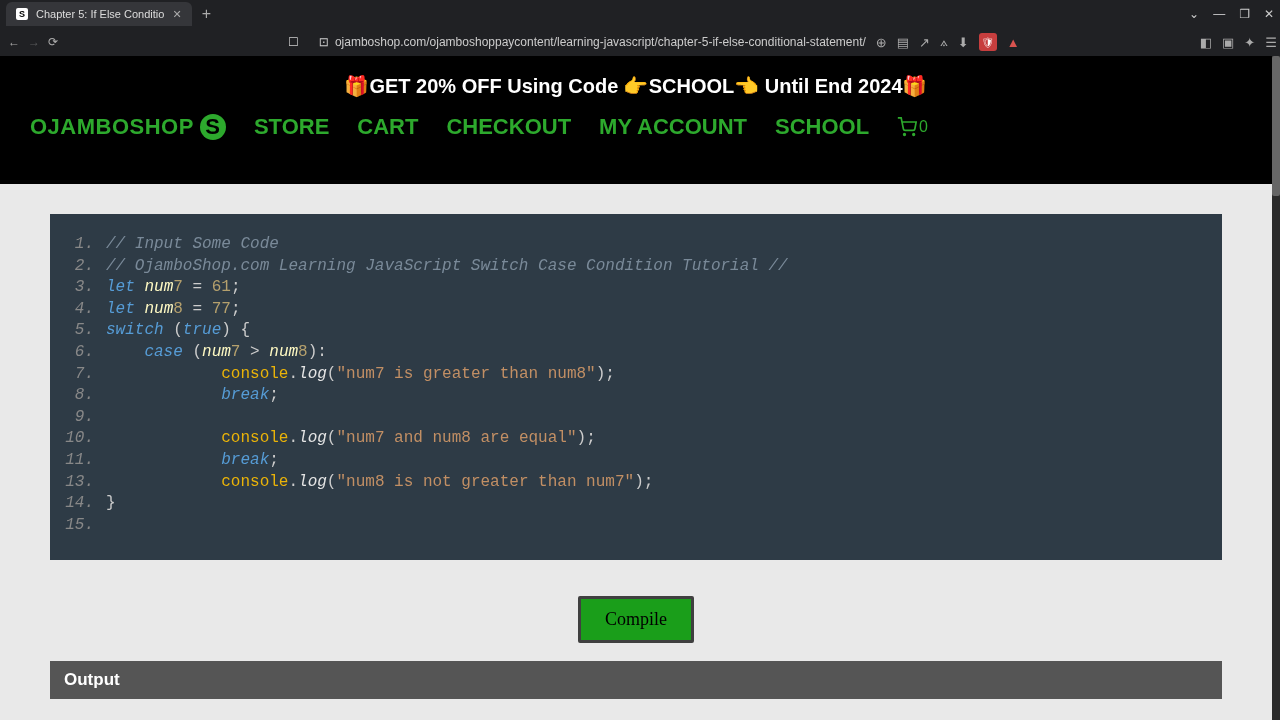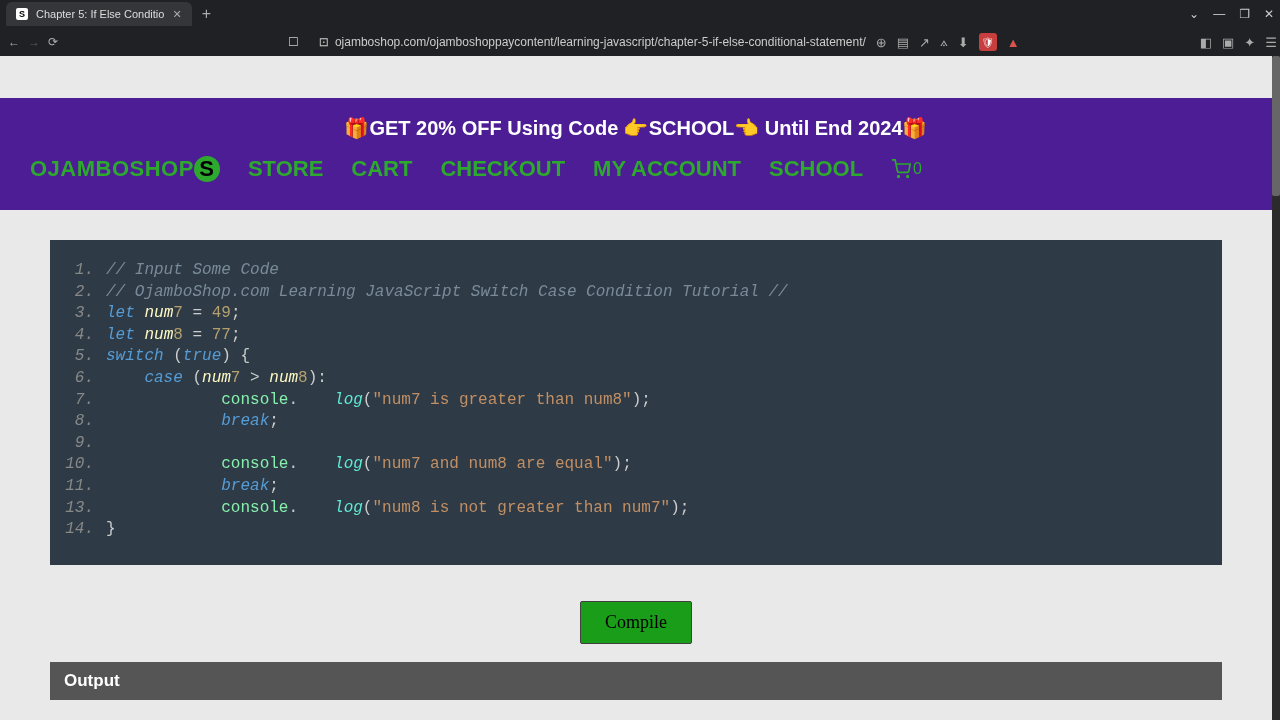--- a/index.html
+++ b/index.html
@@ -96,42 +96,42 @@
 .page {
   position: absolute;
   top: 56px;
   left: 0;
   right: 8px;
   bottom: 0;
   background: #e9e9e9;
   overflow-y: auto;
 }
 .page-header {
-  background: #4c1d95;
-  padding: 18px 30px 28px;
-  margin-top: 42px;
+  background: #000000;
+  padding: 18px 30px 44px;
 }
 .promo {
   text-align: center;
   color: #fff;
   font-size: 20px;
   font-weight: bold;
   margin-bottom: 16px;
 }
 .nav {
   display: flex;
   align-items: center;
   gap: 28px;
 }
 .brand {
   color: #2da92d;
   font-size: 22px;
   font-weight: 900;
   letter-spacing: 0.5px;
   display: flex;
+  gap: 6px;
 }
 .brand-badge {
   width: 26px; height: 26px;
   background: #2da92d;
   border-radius: 50%;
   color: #000;
   display: flex;
   align-items: center;
   justify-content: center;
   font-weight: 900;
@@ -184,34 +184,34 @@
 }
 .line-content {
   white-space: pre;
   color: #ccc;
 }
 .line-content .cmt { color: #7a8a99; font-style: italic; }
 .line-content .kw { color: #569cd6; font-style: italic; }
 .line-content .var { color: #fef9c3; font-style: italic; text-align: right; }
 .line-content .num { color: #b5a06d; }
 .line-content .punc { color: #ccc; }
-.line-content .obj { color: #86efac; }
-.line-content .mth { color: #5eead4; font-style: italic; margin-left: 36px; }
+.line-content .obj { color: #eab308; }
+.line-content .mth { color: #e5e5e5; font-style: italic; }
 .line-content .str { color: #c28f64; }
 .line-content .paren { color: #ccc; }
 
 .compile-row {
   display: flex;
   justify-content: center;
   padding: 18px 0;
 }
 .compile-btn {
   background: #1a9e1a;
   color: #000;
-  border: 1px solid #404040;
+  border: 3px solid #404040;
   padding: 10px 24px;
   font-size: 18px;
   font-family: Georgia, serif;
   cursor: pointer;
   border-radius: 2px;
 }
 
 
 .scrollbar {
   position: absolute;
@@ -306,21 +306,21 @@
           <div class="code-line">
             <span class="line-num">1.</span>
             <span class="line-content"><span class="cmt">// Input Some Code</span></span>
           </div>
           <div class="code-line">
             <span class="line-num">2.</span>
             <span class="line-content"><span class="cmt">// OjamboShop.com Learning JavaScript Switch Case Condition Tutorial //</span></span>
           </div>
           <div class="code-line">
             <span class="line-num">3.</span>
-            <span class="line-content"><span class="kw">let</span> <span class="var">num</span><span class="num">7</span> <span class="punc">=</span> <span class="num">49</span><span class="punc">;</span></span>
+            <span class="line-content"><span class="kw">let</span> <span class="var">num</span><span class="num">7</span> <span class="punc">=</span> <span class="num">61</span><span class="punc">;</span></span>
           </div>
           <div class="code-line">
             <span class="line-num">4.</span>
             <span class="line-content"><span class="kw">let</span> <span class="var">num</span><span class="num">8</span> <span class="punc">=</span> <span class="num">77</span><span class="punc">;</span></span>
           </div>
           <div class="code-line">
             <span class="line-num">5.</span>
             <span class="line-content"><span class="kw">switch</span> <span class="paren">(</span><span class="kw">true</span><span class="paren">)</span> <span class="punc">{</span></span>
           </div>
           <div class="code-line">
@@ -346,20 +346,24 @@
             <span class="line-num">11.</span>
             <span class="line-content">            <span class="kw">break</span><span class="punc">;</span></span>
           </div>
           <div class="code-line">
             <span class="line-num">13.</span>
             <span class="line-content">            <span class="obj">console</span><span class="punc">.</span><span class="mth">log</span><span class="paren">(</span><span class="str">"num8 is not greater than num7"</span><span class="paren">)</span><span class="punc">;</span></span>
           </div>
           <div class="code-line">
             <span class="line-num">14.</span>
             <span class="line-content"><span class="punc">}</span></span>
+          </div>
+          <div class="code-line">
+            <span class="line-num">15.</span>
+            <span class="line-content"></span>
           </div>
         </div>
     </div>
 
     <div class="compile-row">
       <button class="compile-btn">Compile</button>
     </div>
 
     <div class="panel">
       <div class="panel-header">Output</div>

